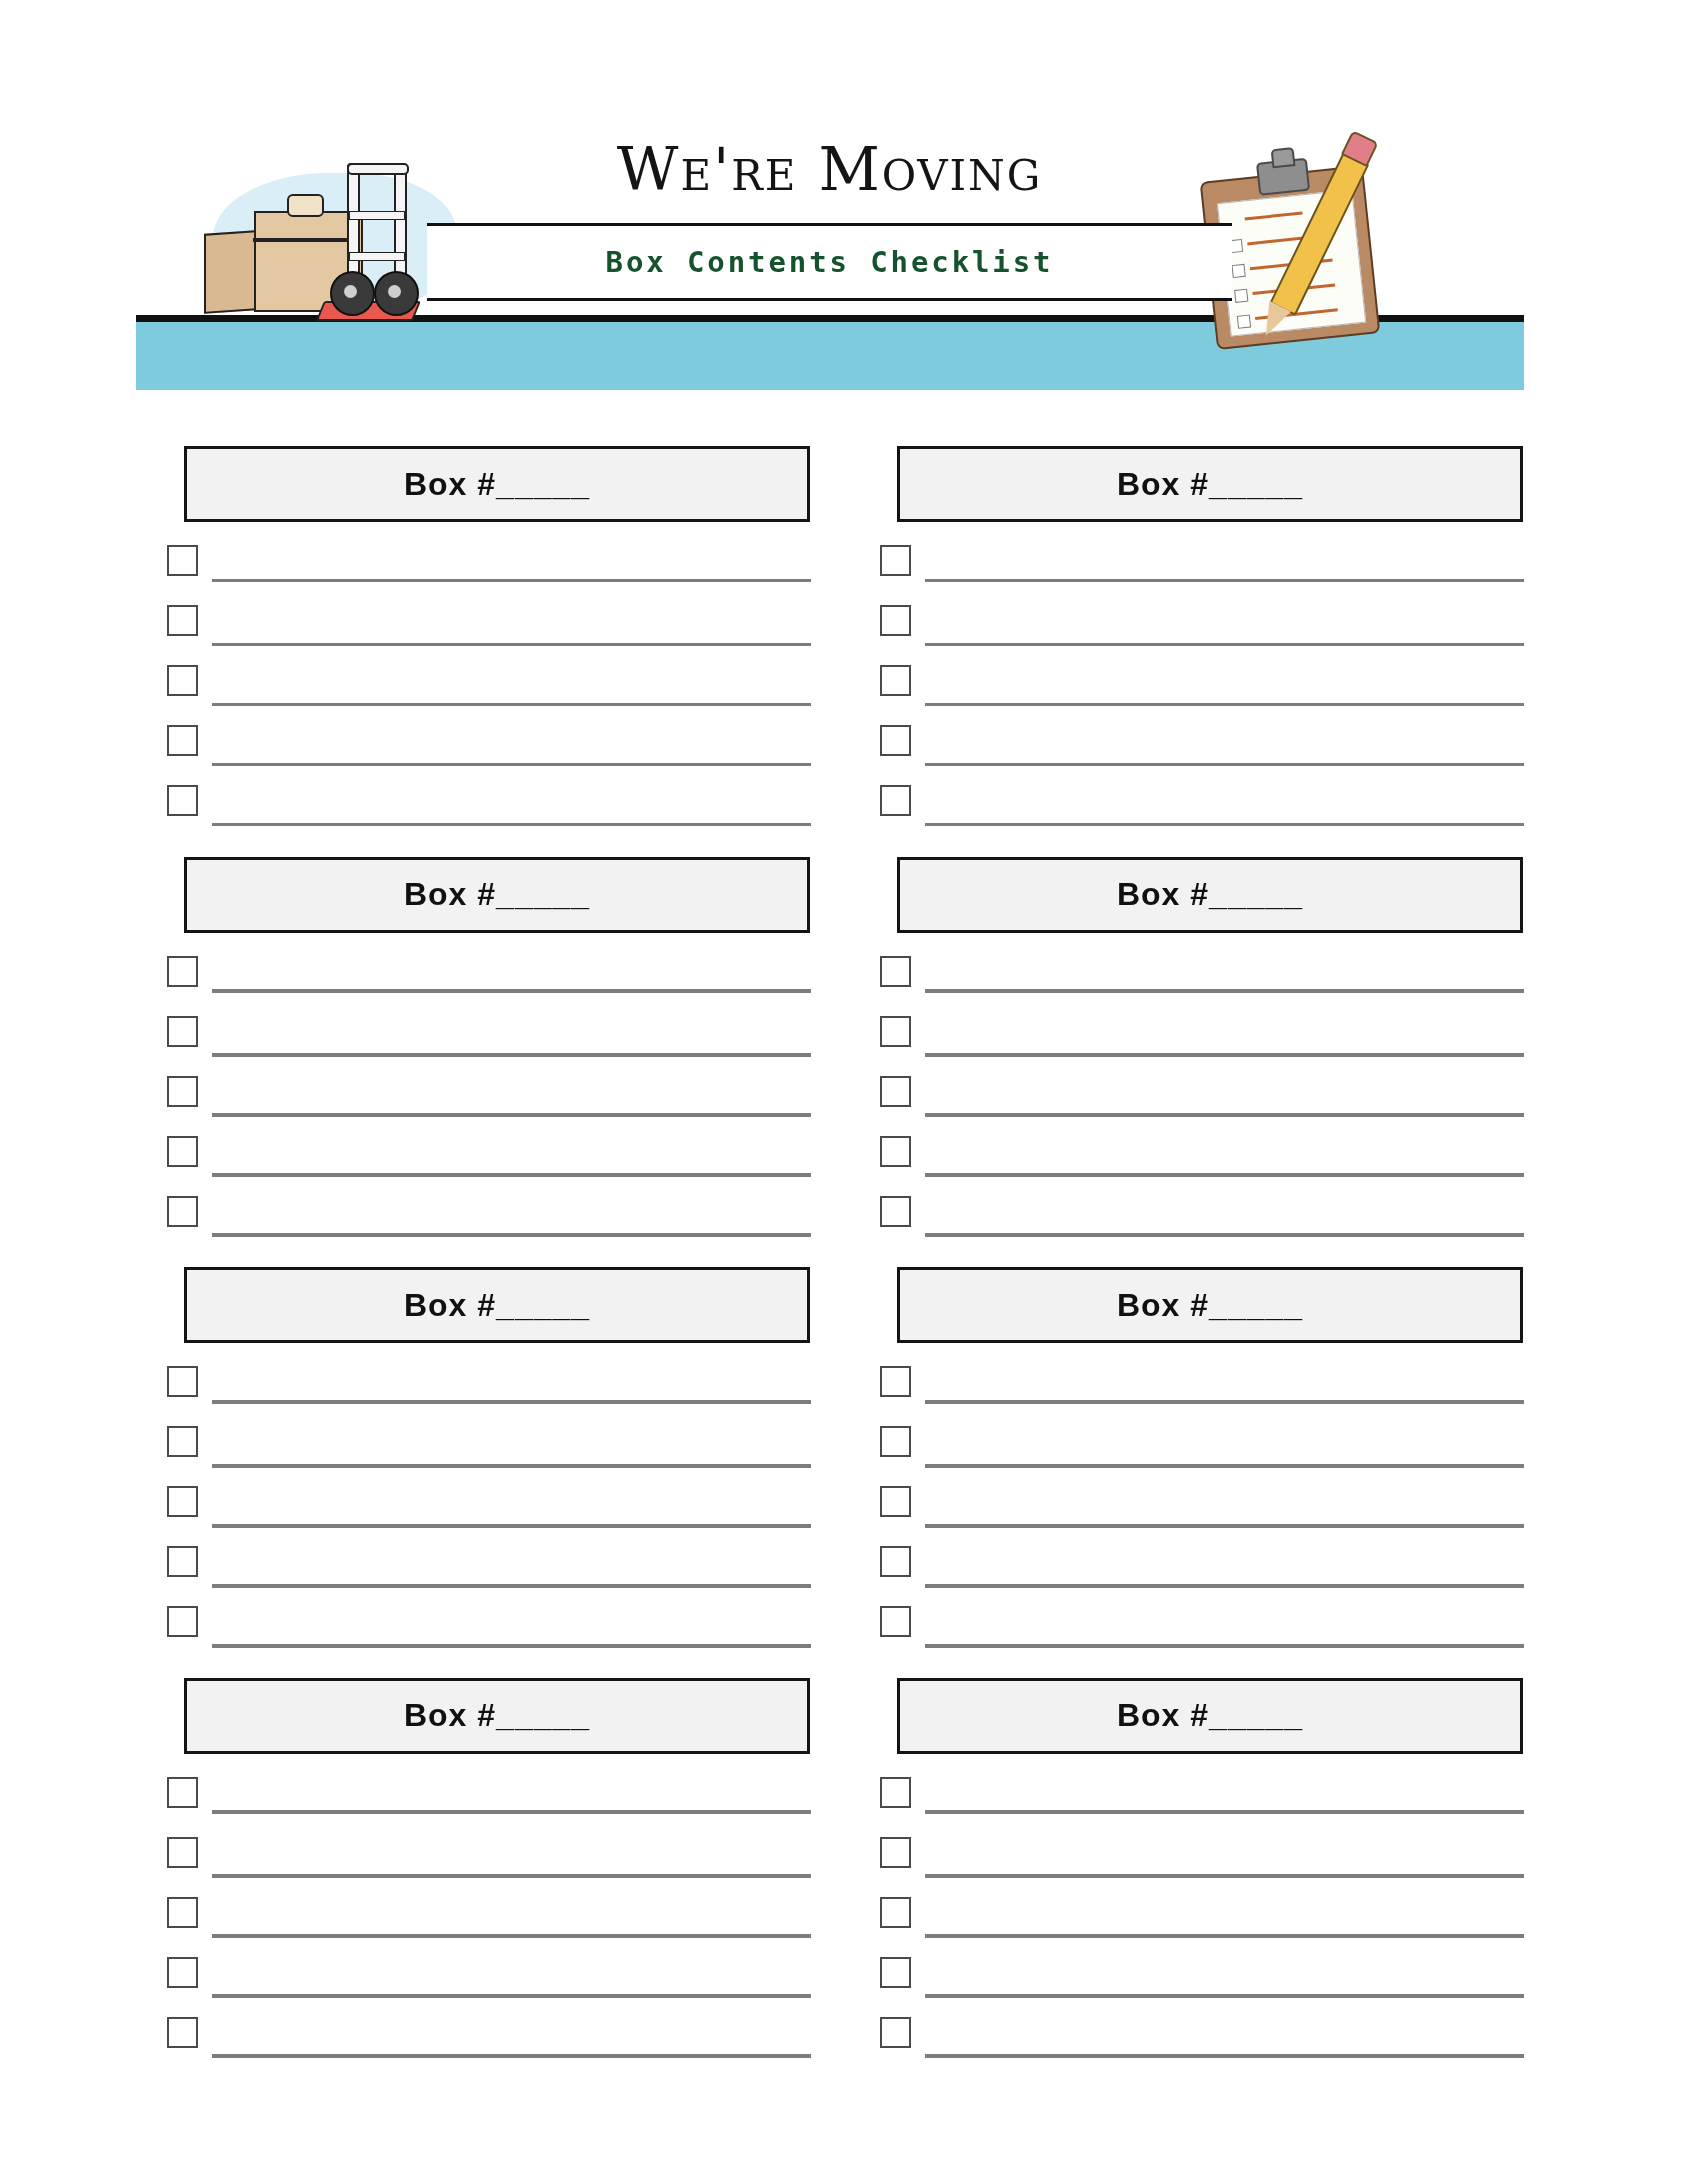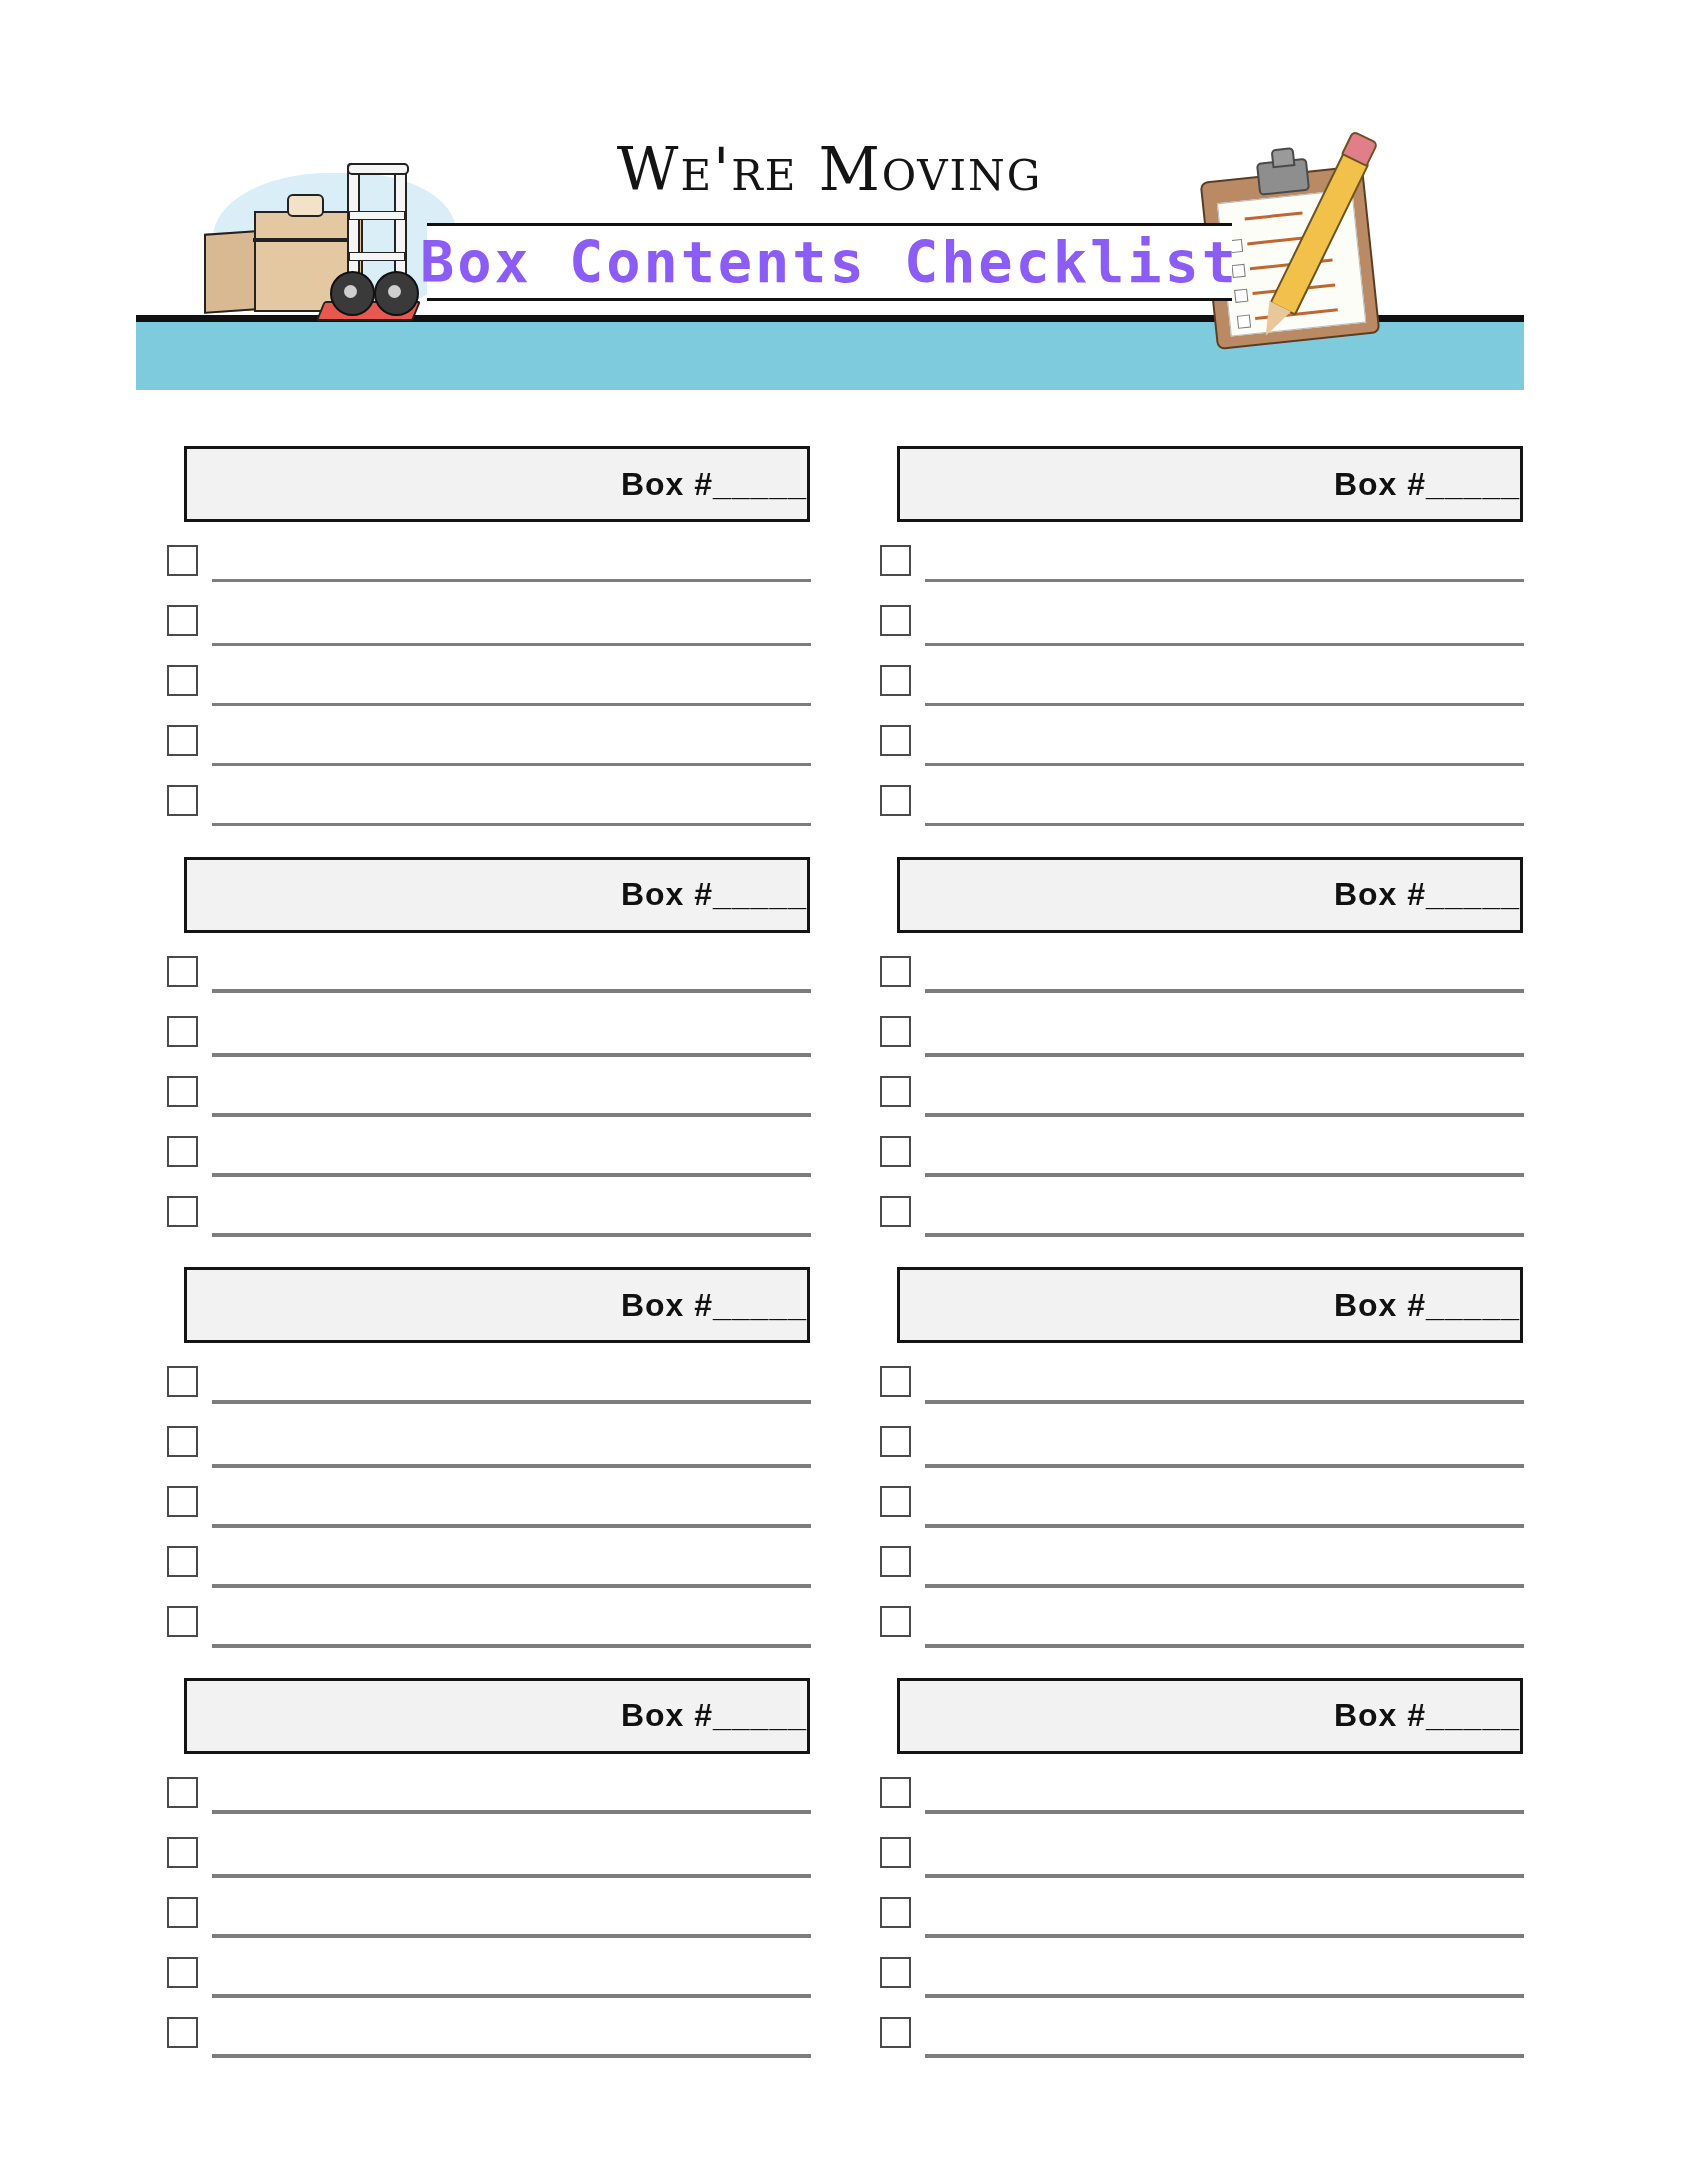--- a/index.html
+++ b/index.html
@@ -252,24 +252,24 @@
     height: 72px;
     background: #ffffff;
     border-top: 3.9px solid #111;
     border-bottom: 3.9px solid #111;
     display: flex;
     align-items: center;
     justify-content: center;
   }
   .title-sub {
     font-family: "DejaVu Sans Mono", monospace;
-    font-size: 57px;
+    font-size: 29px;
     font-weight: bold;
     letter-spacing: 2.9px;
-    color: #8b5cf6;
+    color: #14532d;
     white-space: nowrap;
   }
 
   
   .grid {
     position: absolute;
     left: 136px;
     top: 446px;
     width: 1388px;
   }
@@ -284,21 +284,21 @@
   .section {
     position: relative;
     margin-bottom: 23px;
   }
   .section-header {
     height: 70px;
     border: 3.9px solid #141414;
     background: #f2f2f2;
     display: flex;
     align-items: center;
-    justify-content: flex-end;
+    justify-content: center;
     margin-left: 48px;
   }
   .section-header-text {
     font-family: "Liberation Sans", sans-serif;
     font-size: 32px;
     font-weight: bold;
     color: #111;
     letter-spacing: 1px;
     white-space: nowrap;
   }

